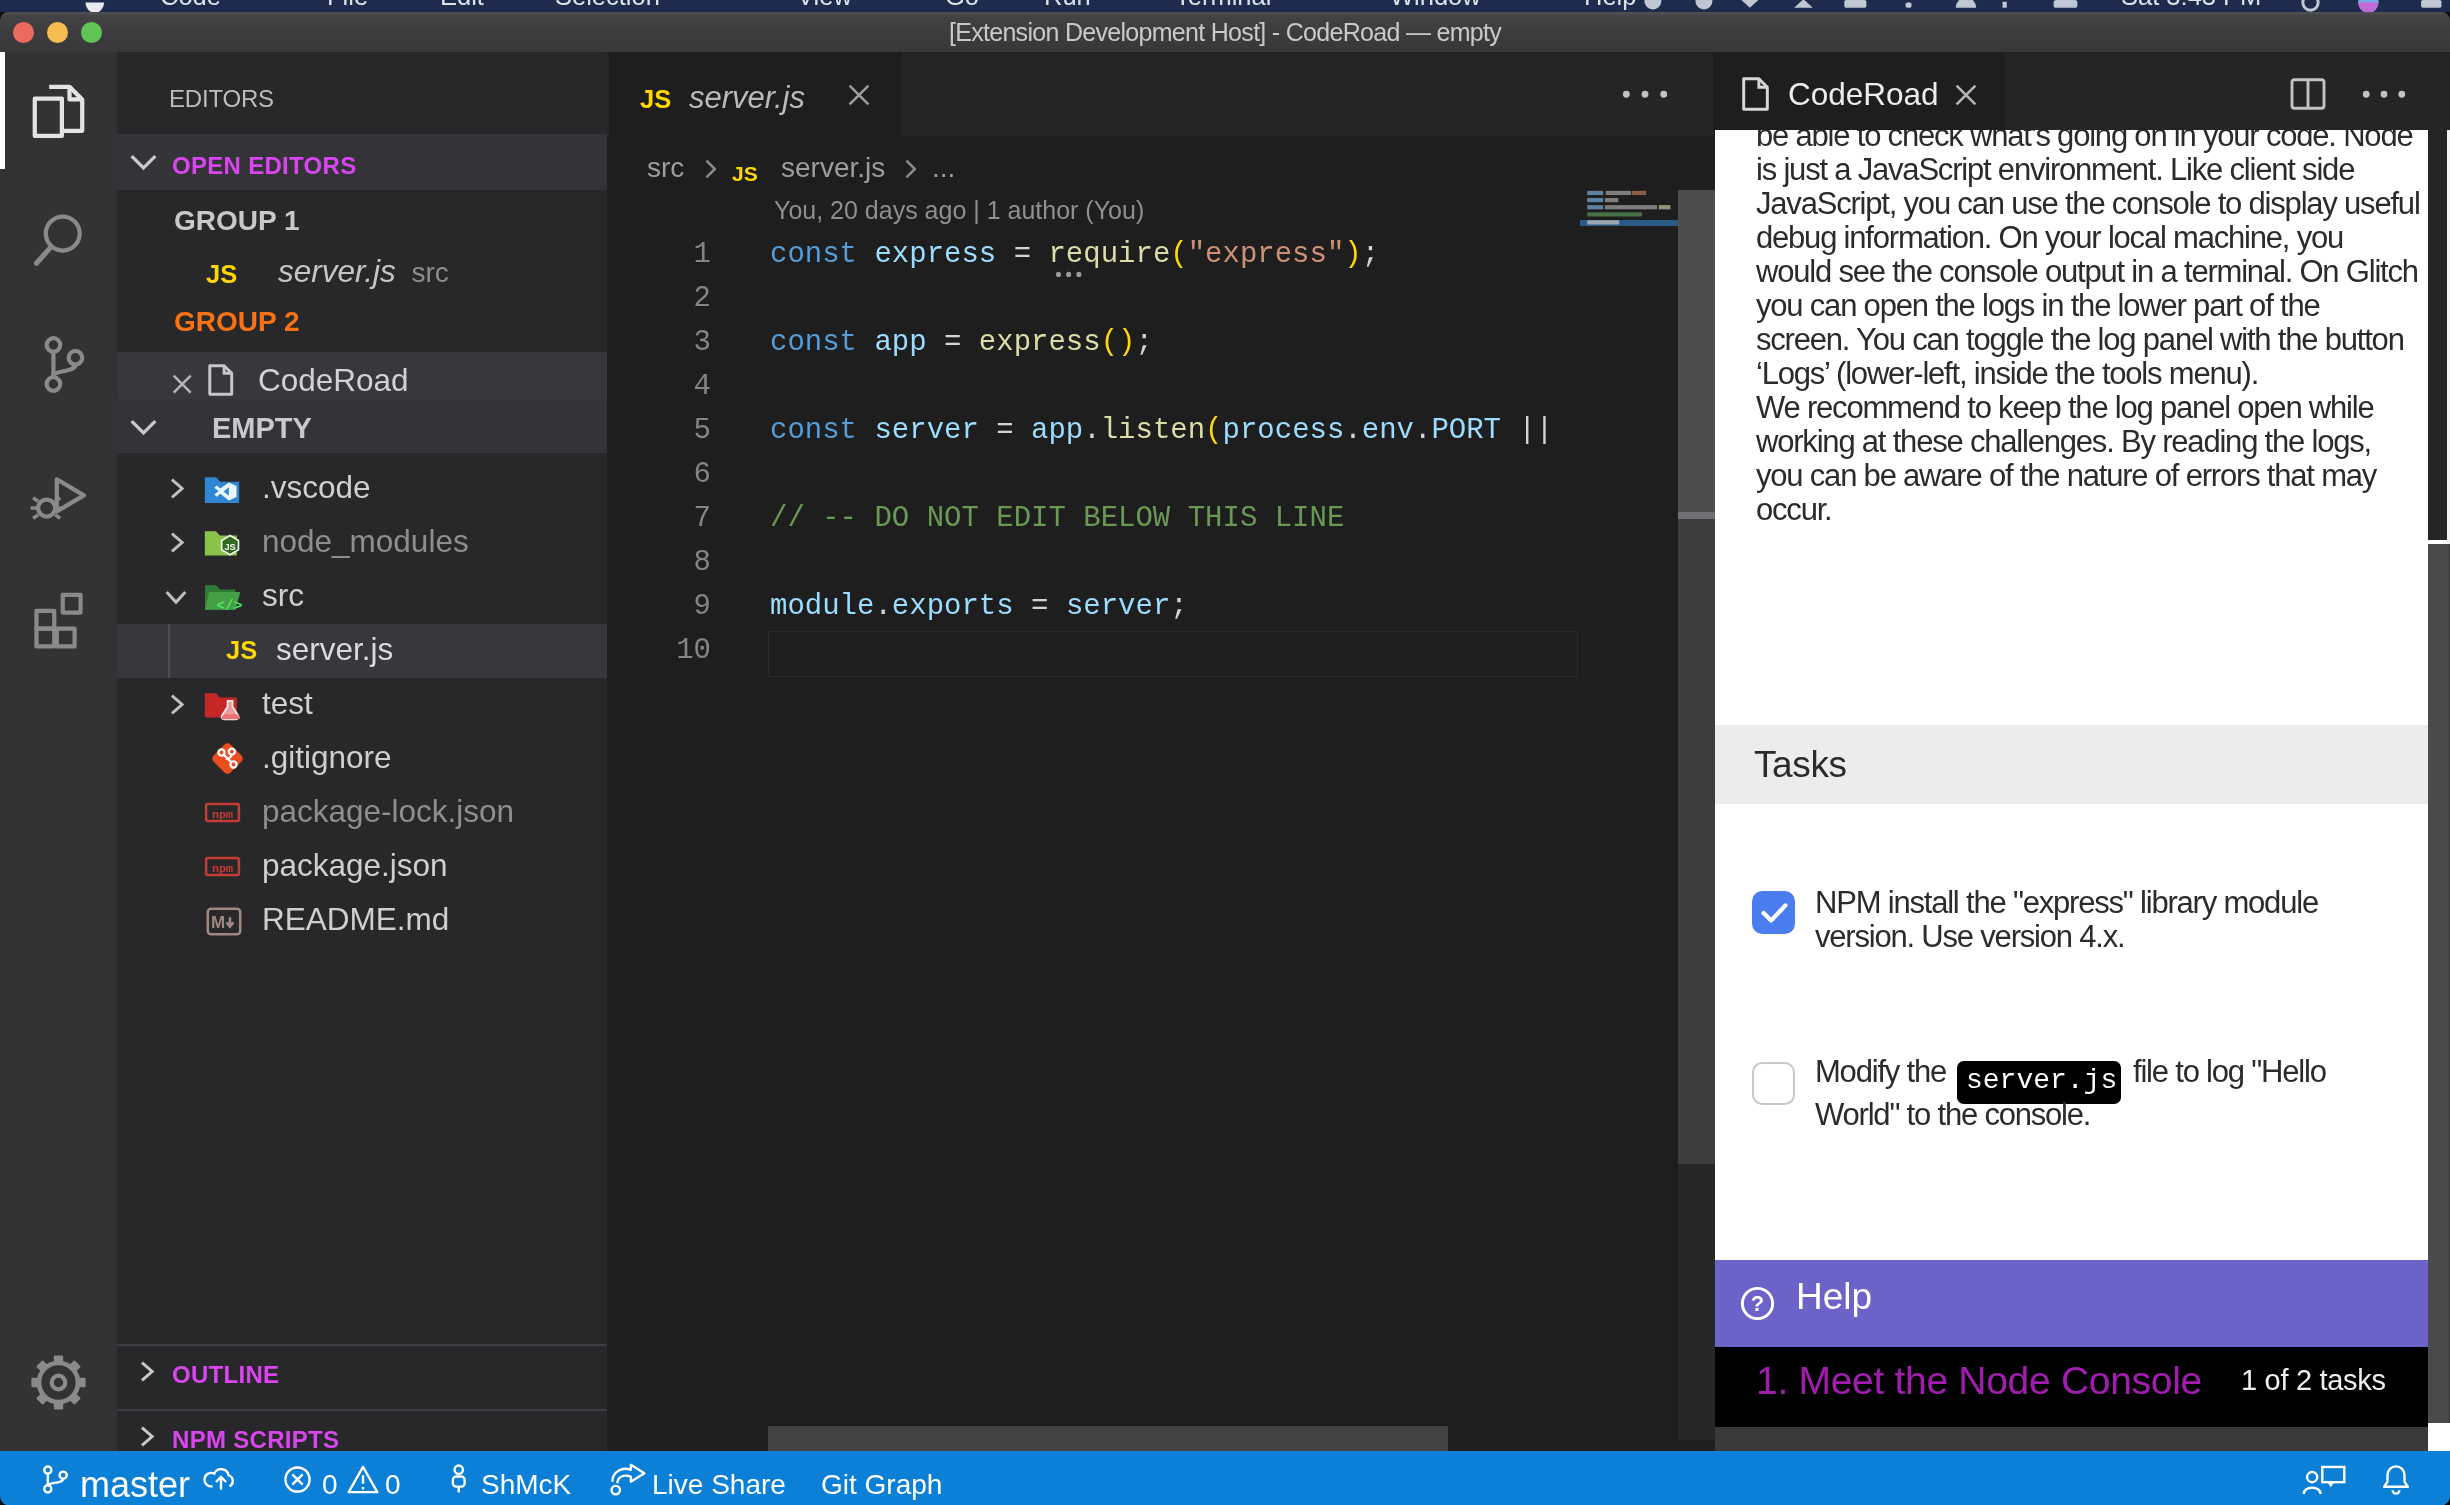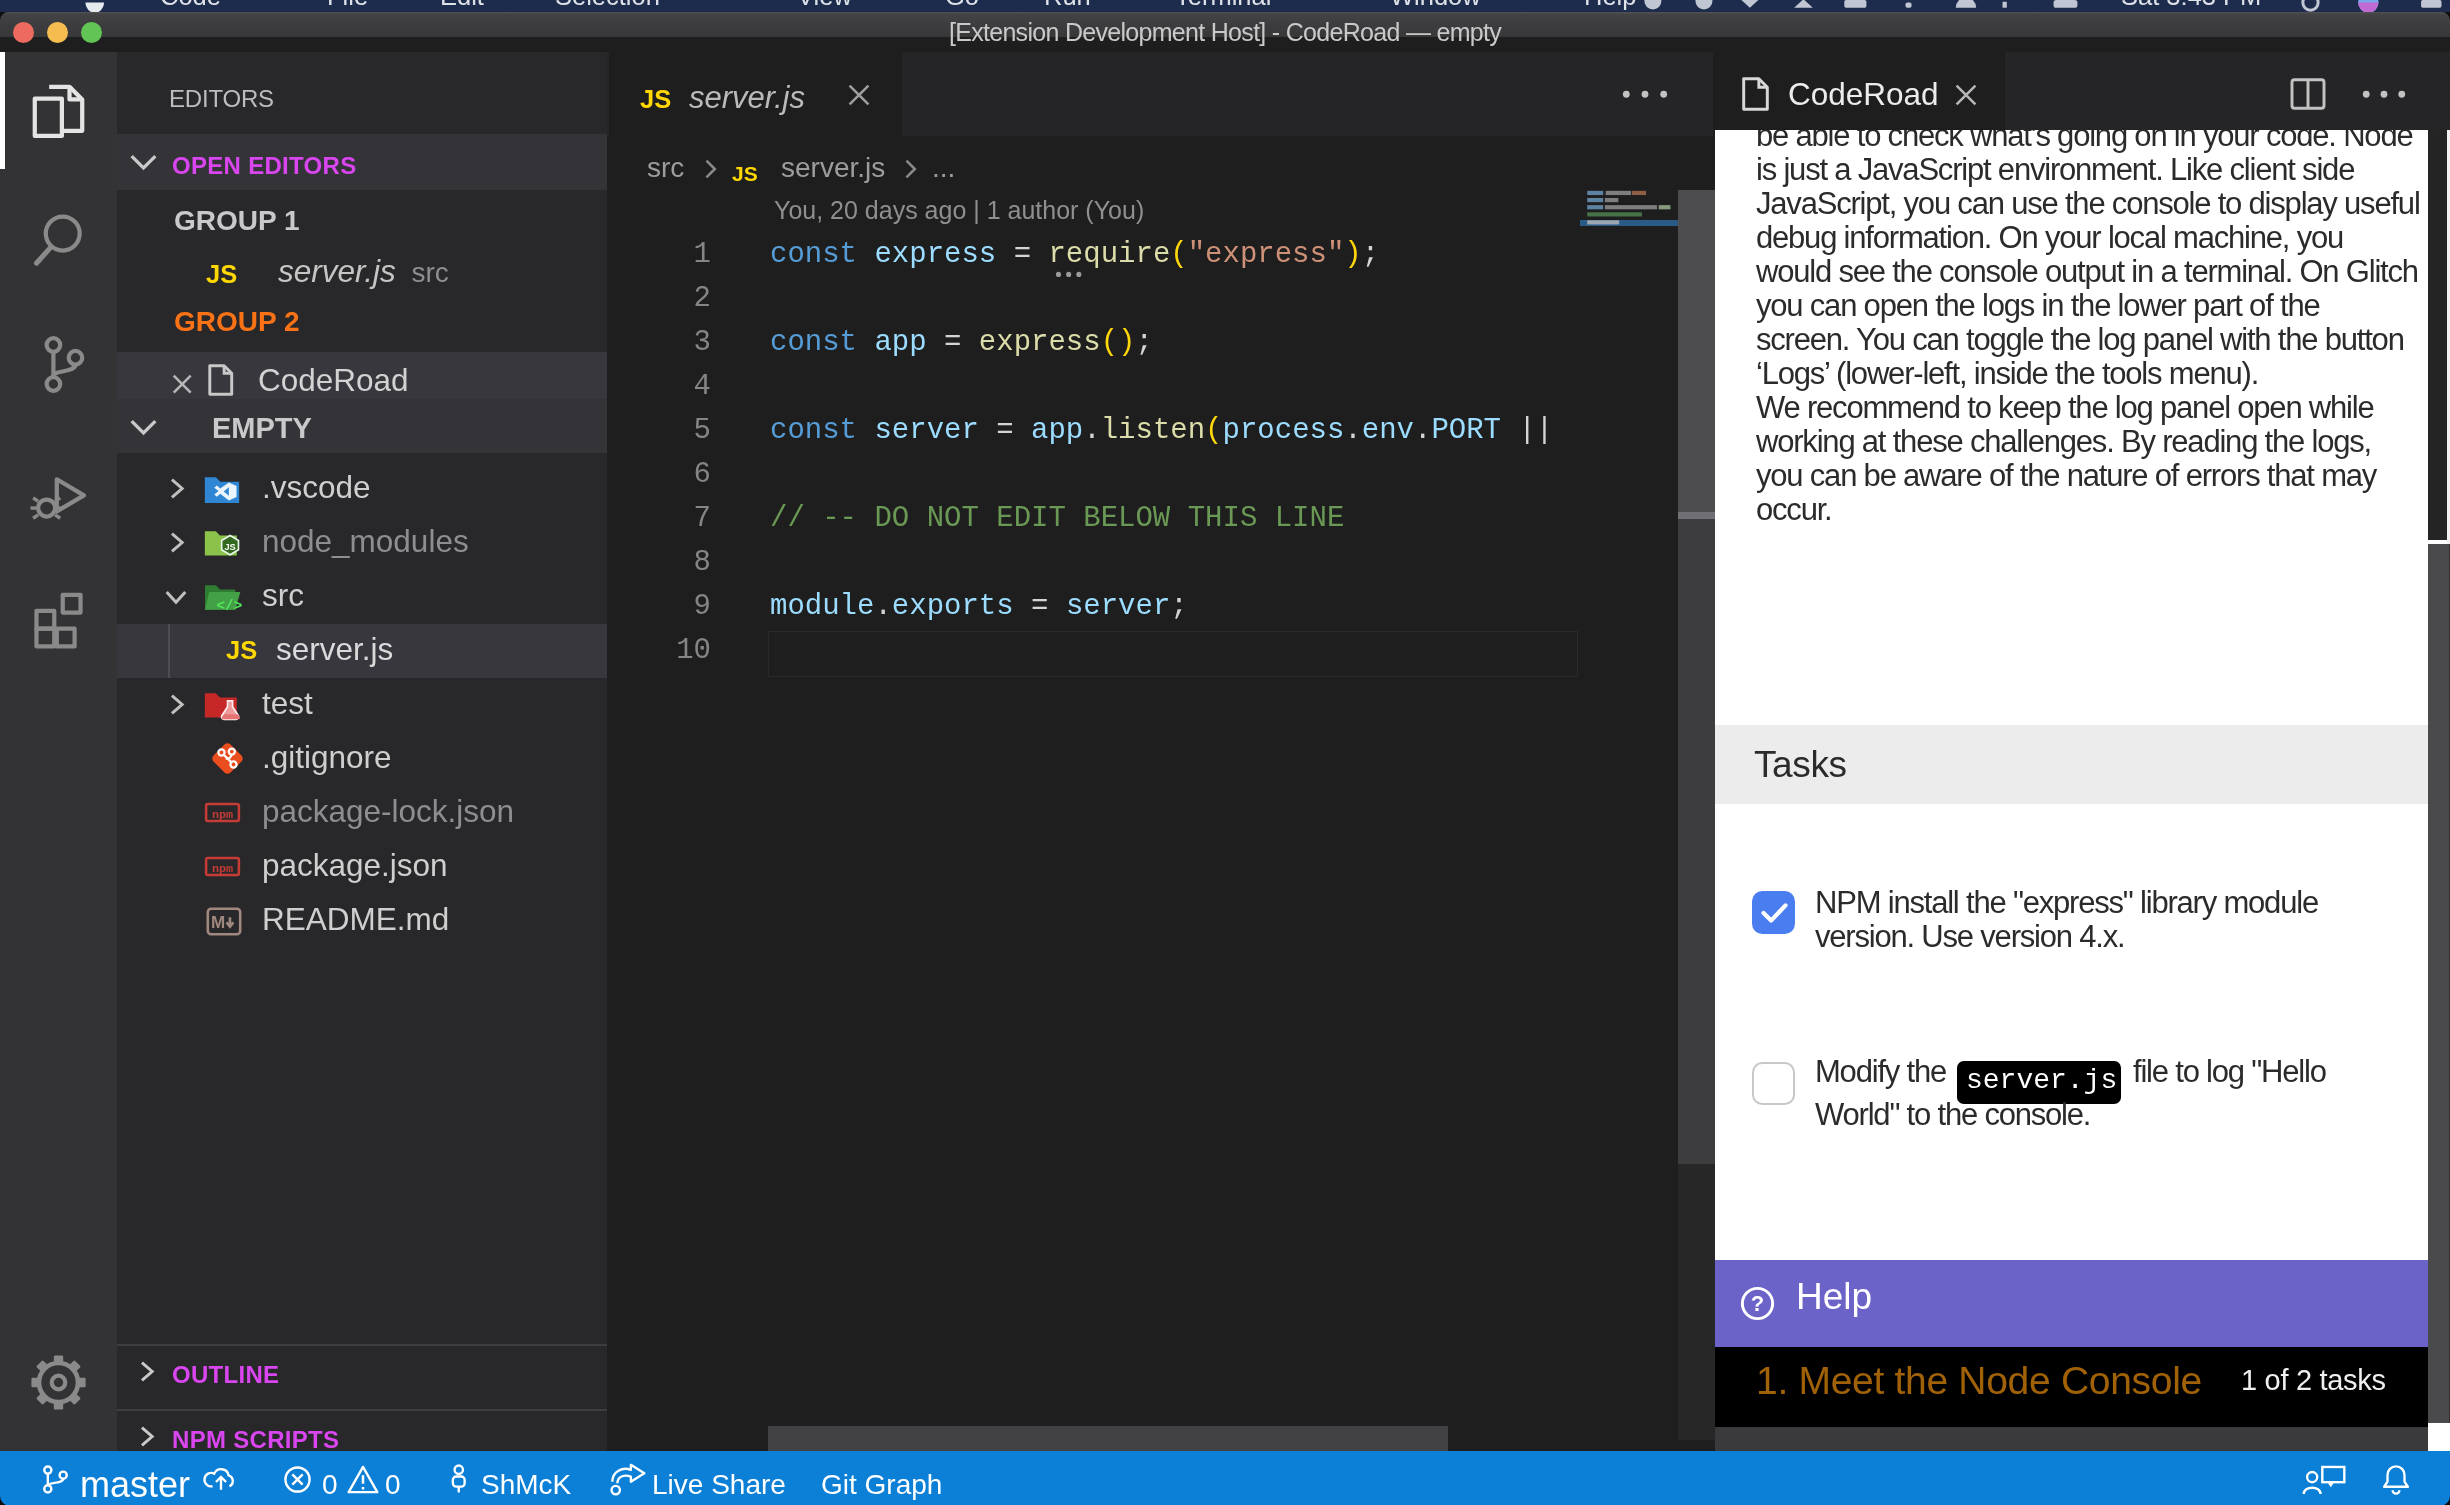--- a/index.html
+++ b/index.html
@@ -4,21 +4,21 @@
 <style>
   * { margin:0; padding:0; box-sizing:border-box; }
   html,body { width:2450px; height:1506px; background:#0d0d0d; font-family:"Liberation Sans",sans-serif; }
   #page { position:absolute; top:0; left:0; width:2450px; height:1506px; overflow:hidden; }
   .abs { position:absolute; }
   #menubar { position:absolute; top:0; left:0; width:2450px; height:12px; background:#1d2c4c; overflow:hidden; }
   #menubar span { position:absolute; top:-18px; color:#dde1e8; font-size:25.5px; font-weight:500; white-space:nowrap; }
   #window { position:absolute; top:12px; left:0; width:2450px; height:1494px; border-radius:8.5px 8.5px 10.2px 10.2px; overflow:hidden; background:#1e1e1e; }
   #win { position:absolute; top:-12px; left:0; width:2450px; height:1506px; }
   
-  #titlebar { position:absolute; top:12px; left:0; width:2450px; height:25px;
+  #titlebar { position:absolute; top:12px; left:0; width:2450px; height:40px;
      background:linear-gradient(180deg,#525254 0%,#434345 10%,#3c3c3e 55%,#38383a 100%);padding-left:28px; }
   .tl { position:absolute; top:10.2px; width:21px; height:21px; border-radius:50%; }
   #titletext { position:absolute; top:6px; left:0; width:2450px; text-align:center; color:#c9c9c9; font-size:25px; font-weight:500; letter-spacing:-0.7px; }
   
   #activity { position:absolute; top:52px; left:0; width:117px; height:1399px; background:#333336; }
   #sidebar  { position:absolute; top:52px; left:117px; width:490px; height:1399px; background:#28282a; overflow:hidden; }
   #editor1  { position:absolute; top:52px; left:607px; width:1106px; height:1399px; background:#1e1e1e; overflow:hidden; }
   #panel    { position:absolute; top:52px; left:1715px; width:735px; height:1399px; background:#1e1e1e; overflow:hidden; }
   #statusbar{ position:absolute; top:1451px; left:0; width:2450px; height:54px; background:#0c7fd6; color:#fff; }
   .label { position:absolute; color:#cfcfcf; font-size:31.5px; line-height:31.5px; white-space:nowrap; }
@@ -395,21 +395,21 @@
       <div class="abs" style="left:251px;top:937px;font-family:'Liberation Mono',monospace;font-size:28px;line-height:28px;color:#fff;white-space:nowrap;">server.js</div>
       <div class="wtext" style="left:418px;top:925px;">file to log "Hello</div>
       <div class="wtext" style="left:100px;top:968px;">World" to the console.</div>
       <div class="abs" style="left:0;top:1130px;width:713px;height:87px;background:#6b63c8;"></div>
       <svg style="left:24px;top:1155px;" width="37" height="37" viewBox="0 0 44 44">
             <circle cx="22" cy="22" r="18" fill="none" stroke="#ffffff" stroke-width="3.5"></circle>
             <text x="22" y="31" font-size="26" font-weight="bold" fill="#ffffff" text-anchor="middle" font-family="Liberation Sans">?</text>
           </svg>
       <div class="wtext" style="left:81px;top:1150px;font-size:37px;letter-spacing:0;color:#ffffff;">Help</div>
       <div class="abs" style="left:0;top:1217px;width:713px;height:81px;background:#000;"></div>
-      <div class="wtext" style="left:41px;top:1234px;font-size:39px;letter-spacing:-0.3px;color:#a16207;">1. Meet the Node Console</div>
+      <div class="wtext" style="left:41px;top:1234px;font-size:39px;letter-spacing:-0.3px;color:#a21caf;">1. Meet the Node Console</div>
       <div class="wtext" style="left:526px;top:1233px;font-size:29px;letter-spacing:-0.3px;color:#efefef;">1 of 2 tasks</div>
       <div class="abs" style="left:0;top:1297px;width:713px;height:24px;background:#3a3a3c;"></div>
 
       <div class="abs" style="left:713px;top:0;width:18.7px;height:410px;background:#242424;"></div>
       <div class="abs" style="left:732px;top:0;width:5.1px;height:414px;background:#f2f2f2;"></div>
       <div class="abs" style="left:713px;top:414px;width:24px;height:879px;background:#4a4a4c;"></div>
       <div class="abs" style="left:734px;top:414px;width:2.6px;height:879px;background:#323234;"></div>
       <div class="abs" style="left:713px;top:1293px;width:24px;height:28px;background:#ffffff;"></div>
     </div>
     <div id="statusbar">

